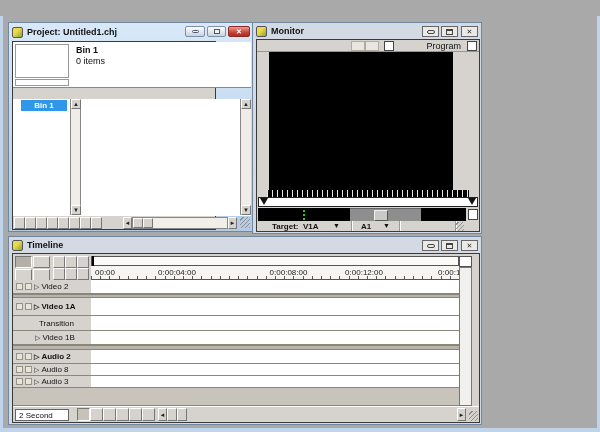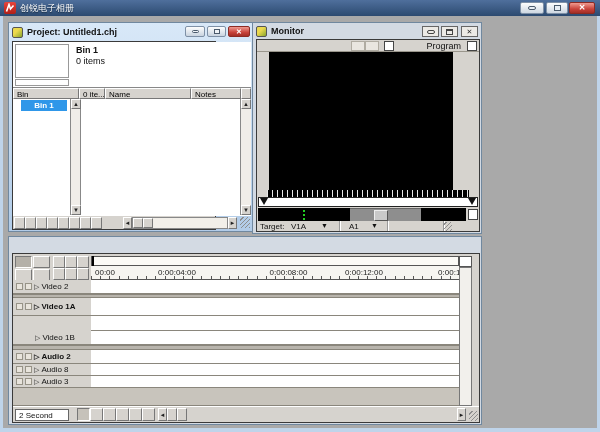--- a/index.html
+++ b/index.html
@@ -61,37 +61,20 @@
   .tgap{left:0;width:446px;background:#b8b4ac;border-top:1px solid #8a867c;border-bottom:1px solid #8a867c;}
   .exp{font-size:7px;line-height:1;color:#222;}
   .rlabel{position:absolute;top:2px;font-size:8px;color:#222;white-space:nowrap;transform:translateX(-50%);}
   .ticks{position:absolute;left:78px;width:368px;height:4px;bottom:0;background:repeating-linear-gradient(90deg,#555 0 1px,transparent 1px 9.2px);}
 </style>
 </head>
 <body>
 
 <div id="stage">
 
-  <div class="abs main-titlebar">
-    <span class="app-icon">
-      <svg width="10" height="10" viewBox="0 0 10 10">
-          <path d="M1.5 8.5 L4 1.5 L5.5 6 L8.5 2.5" stroke="#fff" stroke-width="1.6" fill="none"></path>
-        </svg>
-    </span>
-    <span class="main-title">创锐电子相册</span>
-    <div class="abs mwb gray" style="right:56px;width:24px;">
-        <span class="glyph-min"></span>
-      </div>
-    <div class="abs mwb gray" style="right:32px;width:22px;">
-        <span class="glyph-max"></span>
-      </div>
-    <div class="abs mwb red" style="right:5px;width:26px;">
-        <span>✕</span>
-      </div>
-  </div>
   <div class="abs edge-l"></div>
   <div class="abs edge-r"></div>
   <div class="abs edge-b"></div>
 
   <div class="abs childwin" style="left:8px;top:22px;width:246px;height:210px;background:linear-gradient(#d8e8f8,#b2cce8);">
     <div class="cw-titlebar" style="height:18px;">
       <span class="doc-icon"></span>
       <span class="cw-title">Project: Untitled1.chj</span>
       <div class="abs awb gray" style="right:48px;width:20px;">
           <span class="glyph-min-s"></span>
@@ -105,27 +88,20 @@
     </div>
     <div class="cw-content" style="left:3px;top:18px;width:204px;height:189px;">
 
       <div class="abs" style="left:0;top:0;width:238px;height:46px;background:#fff;border-bottom:1px solid #888;">
         <div class="abs" style="left:2px;top:2px;width:54px;height:34px;background:#fff;border:1px solid #999;"></div>
         <div class="abs" style="left:2px;top:37px;width:54px;height:7px;background:#fff;border:1px solid #999;"></div>
         <div class="abs" style="left:63px;top:3px;font-size:9px;font-weight:bold;color:#111;">Bin 1</div>
         <div class="abs" style="left:63px;top:14px;font-size:9px;color:#111;">0 items</div>
       </div>
 
-      <div class="abs" style="left:0;top:46px;width:238px;height:11px;display:flex;">
-        <div class="hdrcell" style="width:66px;">Bin</div>
-        <div class="hdrcell" style="width:26px;">0 ite...</div>
-        <div class="hdrcell" style="width:86px;text-decoration:underline;">Name</div>
-        <div class="hdrcell" style="width:50px;">Notes</div>
-        <div class="hdrcell" style="flex:1;"></div>
-      </div>
 
       <div class="abs" style="left:0;top:57px;width:238px;height:116px;">
         <div class="abs" style="left:0;top:0;width:57px;height:116px;background:#fff;">
           <div class="abs" style="left:8px;top:1px;width:46px;height:11px;background:#2f97e9;color:#fff;font-size:8px;font-weight:bold;text-align:center;line-height:11px;">Bin 1</div>
         </div>
         <div class="abs vtrack" style="left:57px;top:0;width:11px;height:116px;border-right:1px solid #888;">
           <div class="abs raised scrollarrow" style="left:0;top:0;width:10px;height:10px;">▲</div>
           <div class="abs raised scrollarrow" style="left:0;bottom:0;width:10px;height:10px;">▼</div>
         </div>
         <div class="abs" style="left:68px;top:0;width:159px;height:116px;background:#fff;"></div>
@@ -190,35 +166,48 @@
 
       <div class="abs" style="left:1px;top:168px;width:92px;height:13px;background:#000;">
         <div class="abs" style="left:45px;top:1px;width:2px;height:11px;background:repeating-linear-gradient(0deg,#22cc22 0 2px,transparent 2px 4px);"></div>
       </div>
       <div class="abs" style="left:93px;top:168px;width:71px;height:13px;background:#8e8e8e;border-top:1px solid #666;">
         <div class="abs" style="left:24px;top:1px;width:14px;height:11px;background:#c9c9c9;border:1px solid #555;border-top-color:#eee;border-left-color:#eee;"></div>
       </div>
       <div class="abs" style="left:164px;top:168px;width:45px;height:13px;background:#000;"></div>
       <div class="abs" style="left:211px;top:169px;width:10px;height:11px;background:#fff;border:1px solid #444;"></div>
 
-      <div class="abs" style="left:0;top:181px;width:196px;height:10px;font-size:8px;color:#111;">
+      <div class="abs" style="left:12px;top:181px;width:196px;height:10px;font-size:8px;color:#111;font-weight:bold;">
         <span class="abs" style="left:3px;top:1px;">Target:</span>
         <span class="abs" style="left:34px;top:1px;">V1A</span>
         <span class="abs" style="left:64px;top:1px;font-size:7px;">▼</span>
         <span class="abs" style="left:92px;top:1px;">A1</span>
         <span class="abs" style="left:114px;top:1px;font-size:7px;">▼</span>
         <span class="abs" style="left:82px;top:0;width:1px;height:10px;background:#999;box-shadow:1px 0 0 #fff;"></span>
         <span class="abs" style="left:130px;top:0;width:1px;height:10px;background:#999;box-shadow:1px 0 0 #fff;"></span>
         <span class="abs" style="left:186px;top:0;width:1px;height:10px;background:#999;box-shadow:1px 0 0 #fff;"></span>
         <div class="abs grip" style="right:1px;top:1px;width:9px;height:9px;"></div>
       </div>
     </div>
   </div>
 
   <div class="abs childwin" style="left:8px;top:236px;width:474px;height:189px;background:#d3dae3;">
+    <div class="cw-titlebar" style="height:16px;">
+      <span class="doc-icon"></span>
+      <span class="cw-title">Timeline</span>
+      <div class="abs kwb" style="right:42px;">
+          <span class="glyph-min-k"></span>
+        </div>
+      <div class="abs kwb" style="right:23px;">
+          <span class="glyph-max-k"></span>
+        </div>
+      <div class="abs kwb" style="right:3px;">
+          <span>✕</span>
+        </div>
+    </div>
     <div class="cw-content" style="left:3px;top:16px;width:468px;height:170px;overflow:hidden;">
 
       <div class="abs" style="left:2px;top:2px;width:36px;height:26px;display:grid;grid-template-columns:17px 17px;grid-template-rows:12px 12px;gap:1px;">
         <div class="tool sel"></div>
         <div class="tool"></div>
         <div class="tool"></div>
         <div class="tool"></div>
       </div>
       <div class="abs" style="left:40px;top:2px;width:38px;height:26px;display:grid;grid-template-columns:12px 12px 12px;grid-template-rows:12px 12px;gap:0px;">
         <div class="tool"></div>
@@ -254,20 +243,23 @@
       <div class="abs tgap" style="top:40px;height:4px;"></div>
 
       <div class="abs trow-head" style="top:44px;height:18px;font-weight:bold;">
         <span class="cb"></span>
           <span class="cb"></span>
         <span class="exp">▷</span>
         <span>Video 1A</span>
       </div>
       <div class="abs trow-lane" style="top:44px;height:18px;"></div>
 
+      <div class="abs trow-head" style="top:62px;height:15px;padding-left:26px;">
+        <span>Transition</span>
+      </div>
       <div class="abs trow-lane" style="top:62px;height:15px;"></div>
 
       <div class="abs trow-head" style="top:77px;height:14px;padding-left:22px;">
         <span class="exp">▷</span>
         <span>Video 1B</span>
       </div>
       <div class="abs trow-lane" style="top:77px;height:14px;"></div>
 
       <div class="abs tgap" style="top:91px;height:5px;"></div>
 

